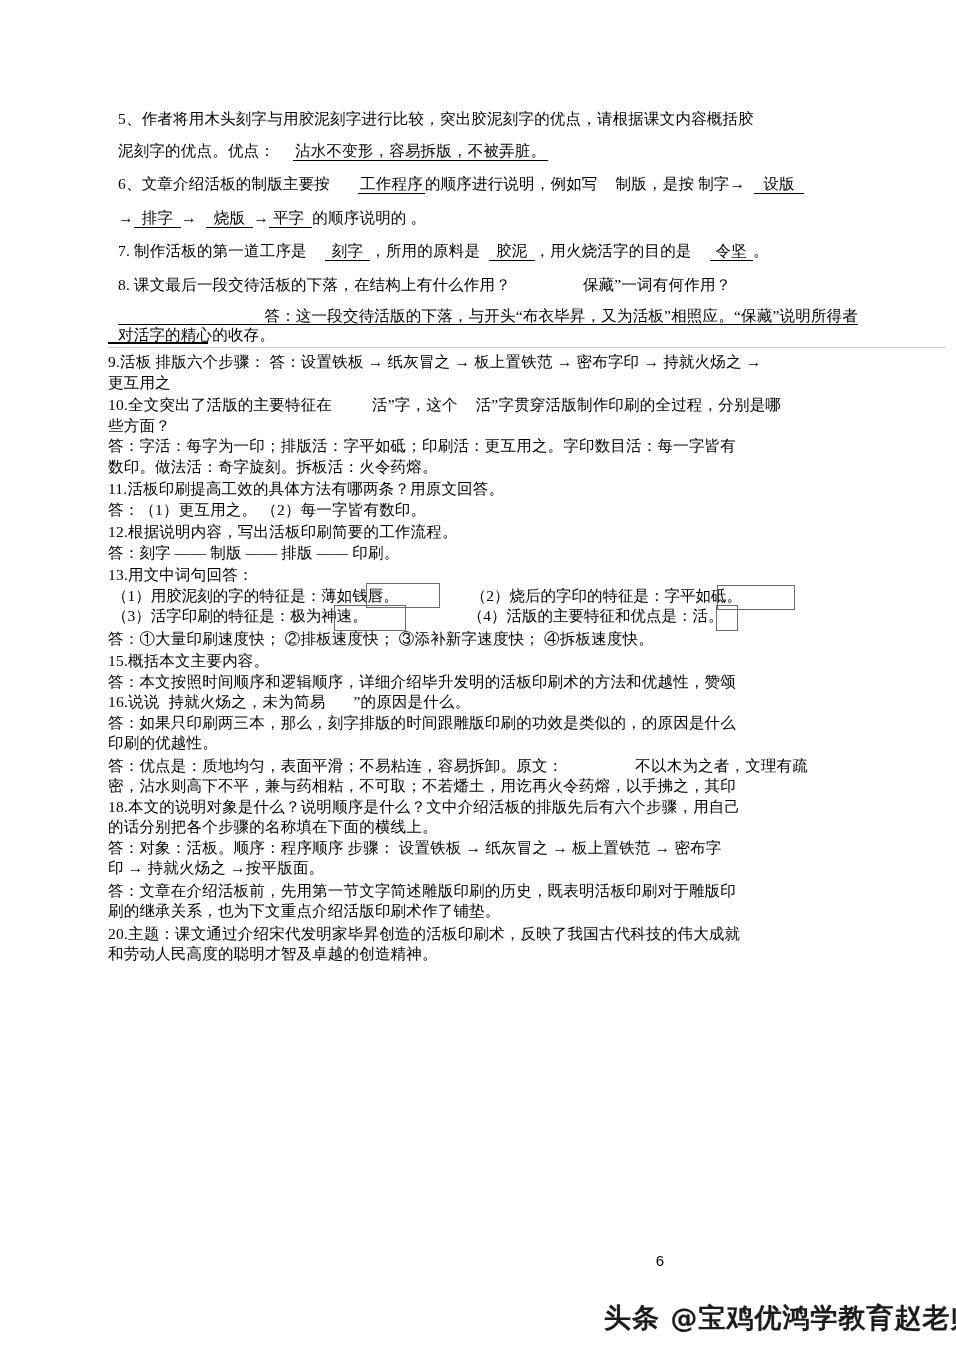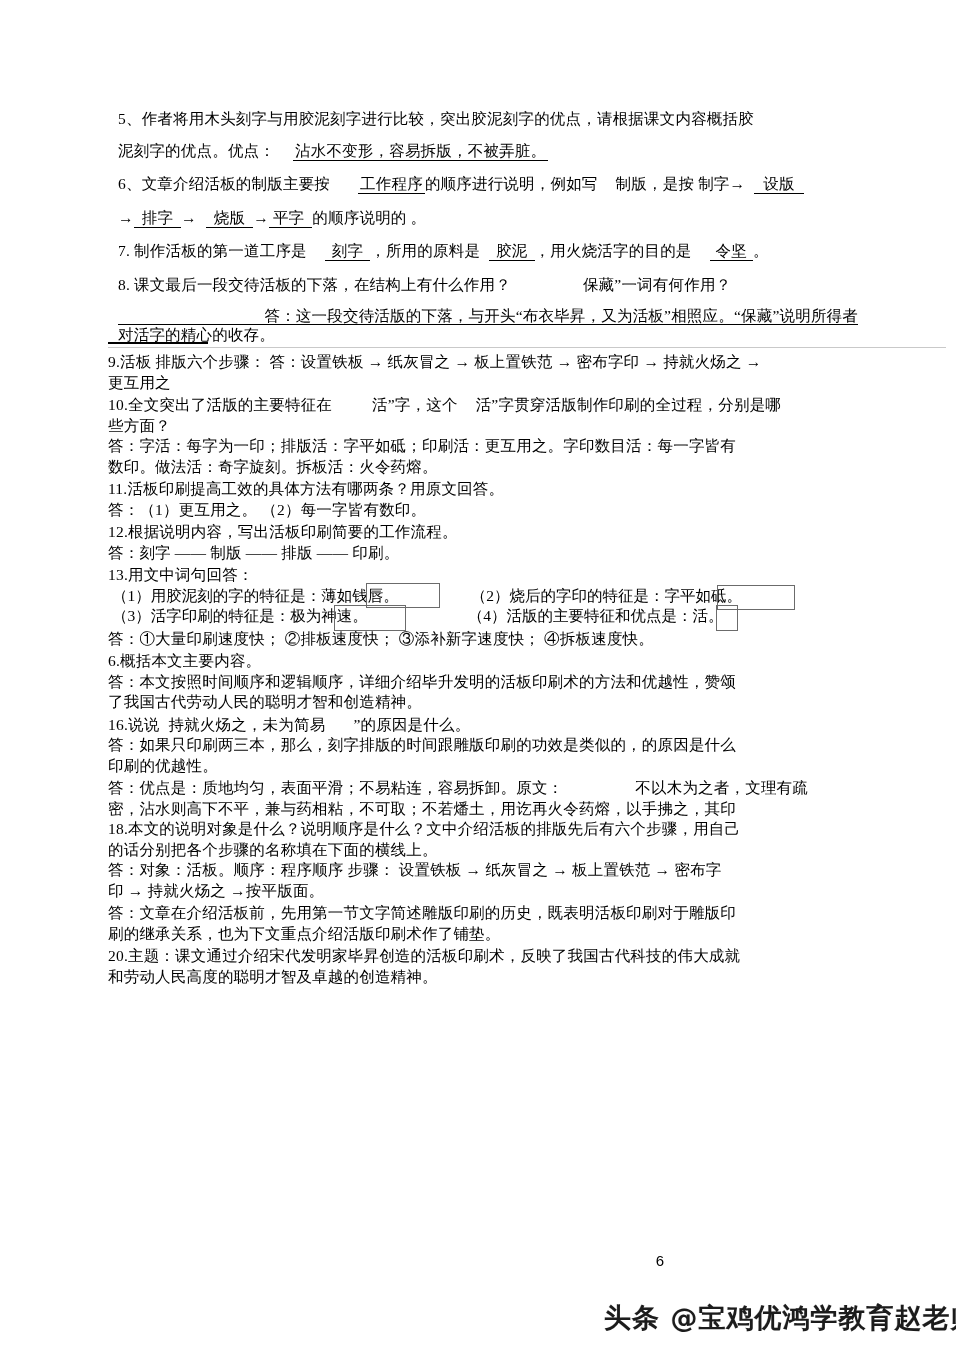--- a/index.html
+++ b/index.html
@@ -165,23 +165,22 @@
     </div>
 
     <div class="q13row tight2" style="margin-left:-6px">
       <span>（3）活字印刷的特征是：</span><span>极为神速。</span><span class="sp sp6"></span><span class="sp sp3"></span><span>（4）活版的主要特征和优点是：</span><span>活。</span>
       <span class="ansbox" style="left:222px; top:-2px; width:72px; height:26px;"></span>
       <span class="ansbox" style="left:604px; top:-2px; width:22px; height:26px;"></span>
     </div>
 
     <div class="ln tight2" style="margin-left:-10px">答：①大量印刷速度快； ②排板速度快； ③添补新字速度快； ④拆板速度快。</div>
 
-    <div class="ln tight" style="margin-left:-10px">6.概括本文主要内容。</div>
+    <div class="ln tight" style="margin-left:-10px">15.概括本文主要内容。</div>
     <div class="ln tight" style="margin-left:-10px">答：本文按照时间顺序和逻辑顺序，详细介绍毕升发明的活板印刷术的方法和优越性，赞颂</div>
-    <div class="ln tight2" style="margin-left:-10px">了我国古代劳动人民的聪明才智和创造精神。</div>
 
     <div class="ln tight" style="margin-left:-10px">
       <span>16.说说</span><span class="sp sp1"></span><span>持就火炀之，未为简易</span><span class="sp sp3"></span><span>”的原因是什么。</span>
     </div>
     <div class="ln tight" style="margin-left:-10px">答：如果只印刷两三本，那么，刻字排版的时间跟雕版印刷的功效是类似的，的原因是什么</div>
     <div class="ln tight2" style="margin-left:-10px">印刷的优越性。</div>
 
     <div class="ln tight" style="margin-left:-10px">
       <span>答：优点是：质地均匀，表面平滑；不易粘连，容易拆卸。原文：</span><span class="sp sp6"></span><span>不以木为之者，文理有疏</span>
     </div>

